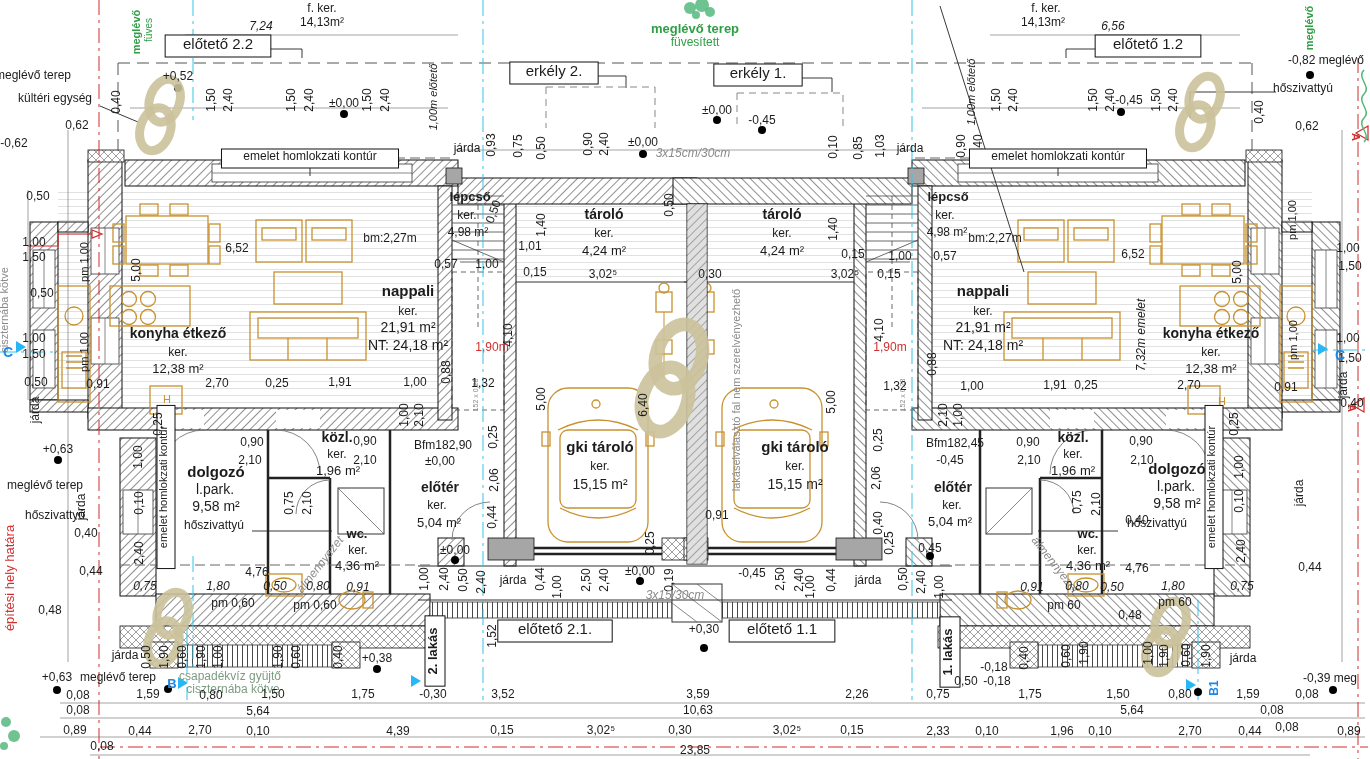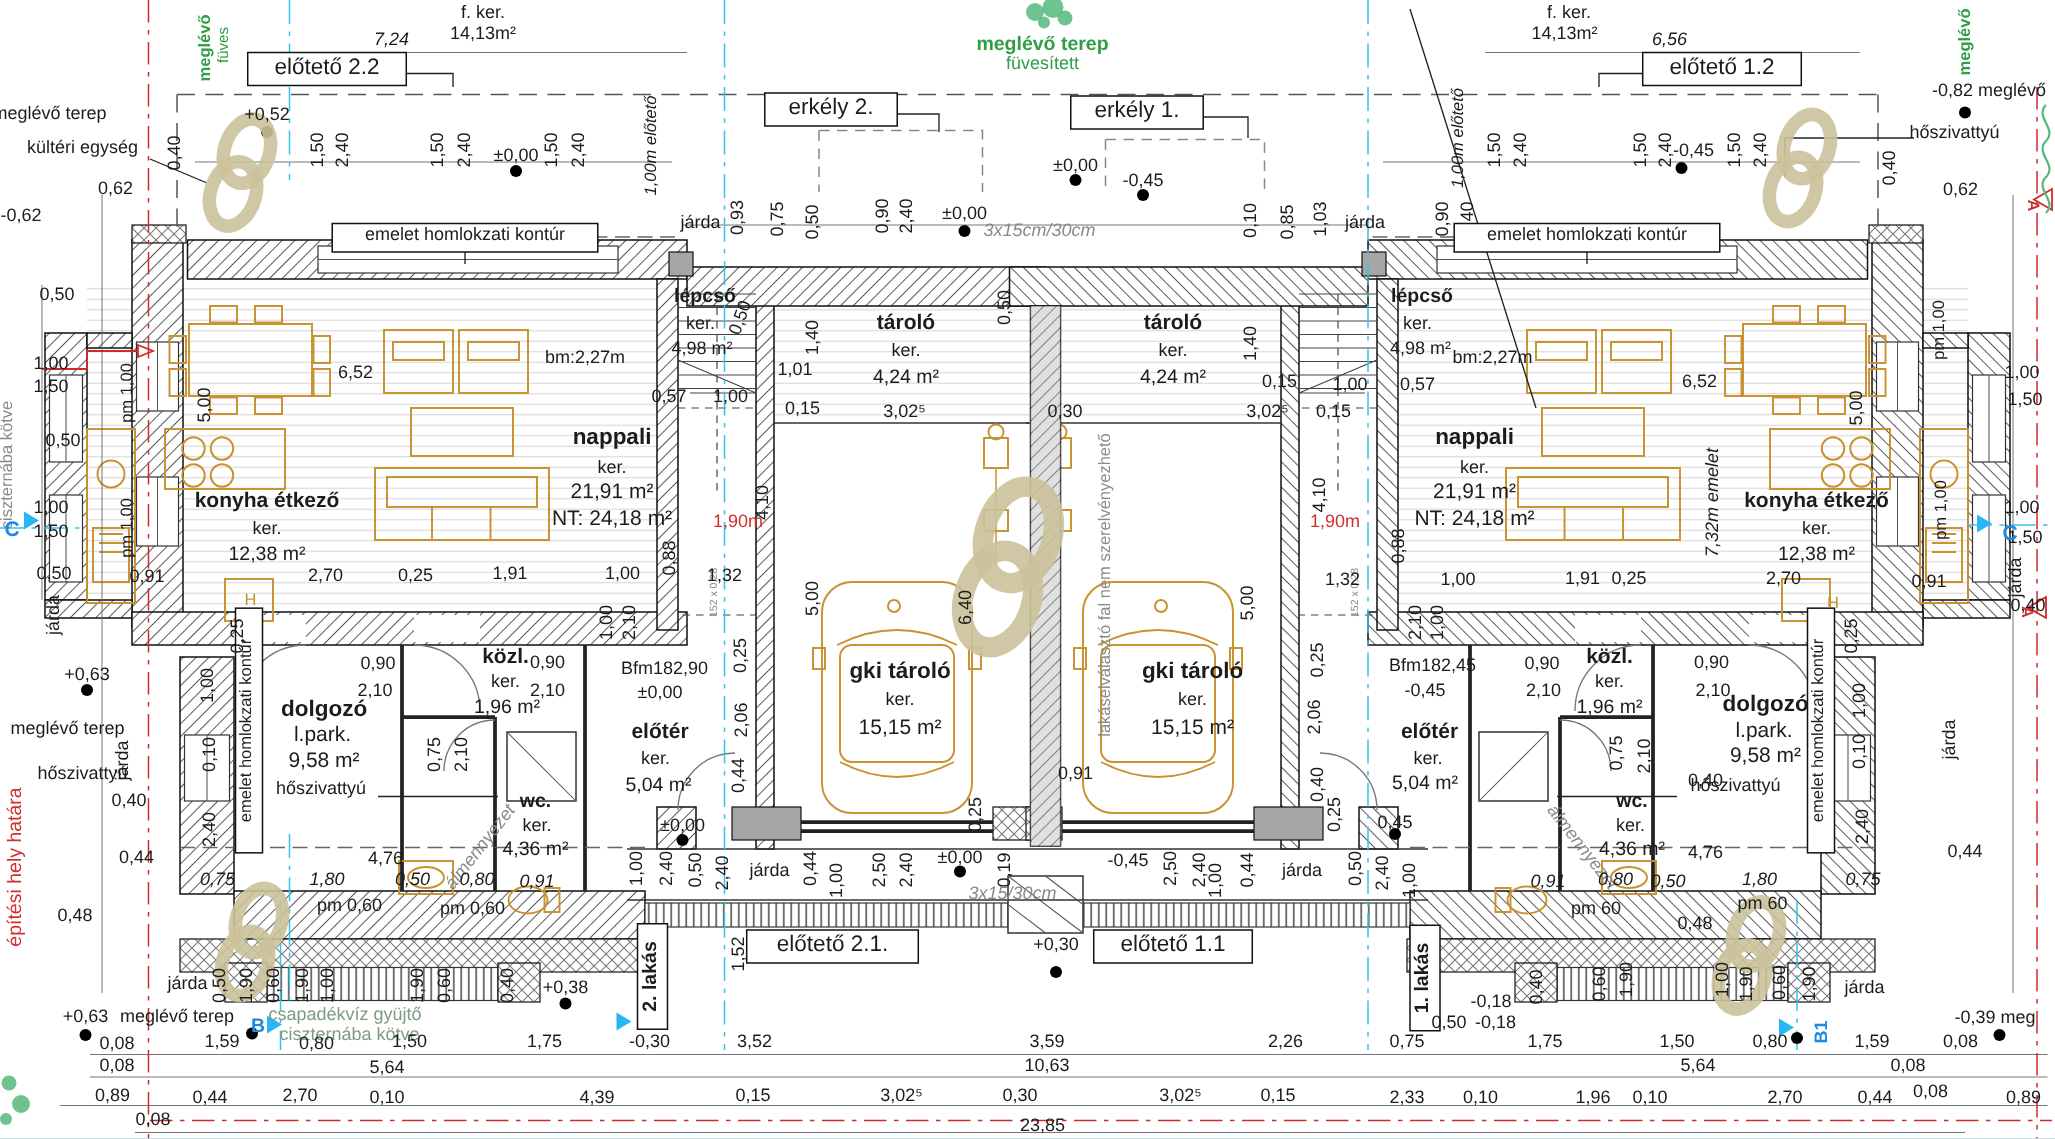--- a/index.html
+++ b/index.html
@@ -1,16 +1,16 @@
 <!DOCTYPE html>
 <html><head>
 <meta charset="utf-8">
 <style>
   html,body{margin:0;padding:0;background:#fff;}
-  #sheet{position:relative;width:1370px;height:759px;background:#0f766e;overflow:hidden;}
+  #sheet{position:relative;width:1370px;height:759px;background:#84cc16;overflow:hidden;}
   svg{display:block;}
   svg text{font-family:"Liberation Sans",sans-serif;}
   .wh{fill:url(#hatch);stroke:#111;stroke-width:1;}
   .whn{fill:url(#hatch);}
   .xh{fill:url(#xhatch);stroke:#111;stroke-width:.8;}
   .win{fill:#fff;stroke:#333;stroke-width:.8;}
   .wl{stroke:#555;stroke-width:.7;fill:none;}
   .wl2{stroke:#333;stroke-width:1;fill:none;}
   .gap{fill:#fff;}
   .pw{stroke:#222;stroke-width:2.5;fill:none;}

